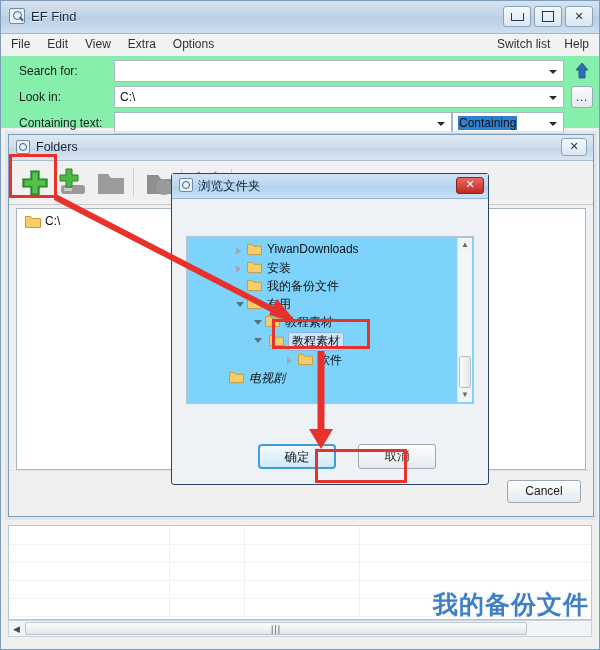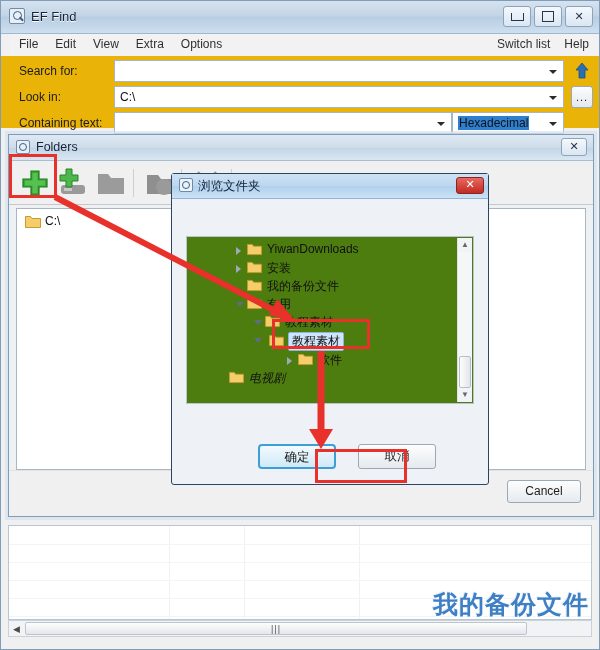--- a/index.html
+++ b/index.html
@@ -51,28 +51,27 @@
     display:flex;align-items:center;justify-content:center;
     font-size:11px;color:#21364f;line-height:1;
   }
   .min-glyph{width:11px;height:7px;border:1px solid #21364f;border-top:none;}
   .max-glyph{width:10px;height:9px;border:1.5px solid #21364f;}
 
   
   .menubar{
     height:22px;background:#f2f2f2;border-bottom:5px solid #14532d;
     position:relative;
-    margin-left:8px;
   }
   .menu-left{position:absolute;left:10px;top:3px;display:flex;gap:17px;}
   .menu-right{position:absolute;right:10px;top:3px;display:flex;gap:14px;}
   .menu-item{font-size:12px;color:#303030;cursor:default;}
 
   
-  .formarea{position:absolute;left:0;right:0;top:55px;height:72px;background:#eab308;}
+  .formarea{position:absolute;left:0;right:0;top:55px;height:72px;background:#86efac;}
   .row{position:absolute;left:0;right:0;height:22px;}
   .row .lbl{position:absolute;left:18px;top:4px;font-size:12px;color:#1b1b1b;}
   .combo{
     position:absolute;background:#ffffff;border:1px solid #a6b6c6;
     height:22px;box-sizing:border-box;
   }
   .combo .val{position:absolute;left:5px;top:3px;font-size:12px;color:#111;}
   .combo .arrow{
     position:absolute;right:6px;top:9px;width:0;height:0;
     border-left:4px solid transparent;border-right:4px solid transparent;
@@ -166,21 +165,21 @@
   .b-close{
     position:absolute;right:4px;top:3px;width:28px;height:17px;
     border:1px solid #8a2420;border-radius:3px;
     background:linear-gradient(to bottom,#e86a62,#c02a22);
     box-sizing:border-box;
   }
   .b-close span{position:absolute;left:0;right:0;top:0px;text-align:center;font-size:11px;color:#fff;font-weight:bold;}
 
   .b-tree{
     position:absolute;left:14px;top:62px;width:288px;height:168px;
-    background:#4d7c0f;border:1px solid #b9c4cf;box-sizing:border-box;
+    background:#7dd3fc;border:1px solid #b9c4cf;box-sizing:border-box;
     overflow:hidden;
   }
   .bt-row{position:relative;height:18px;white-space:nowrap;}
   .bt-row .exp{
     position:absolute;top:6px;width:0;height:0;
   }
   .exp-closed{
     border-top:4px solid transparent;border-bottom:4px solid transparent;
     border-left:5px solid #9dabb9;
   }
@@ -319,21 +318,21 @@
       </div>
     </div>
 
     <div class="row" style="top:56px;">
       <div class="lbl">Containing text:</div>
       <div class="combo" style="left:113px;width:338px;">
         <div class="val"></div>
         <div class="arrow"></div>
       </div>
       <div class="combo" style="left:451px;width:112px;">
-        <div class="val sel-val">Hexadecimal</div>
+        <div class="val sel-val">Containing</div>
         <div class="arrow"></div>
       </div>
     </div>
   </div>
 
   <div id="folders">
 
     <div class="f-title">
       <div class="ficon"></div>
       <div class="ftxt">Folders</div>

